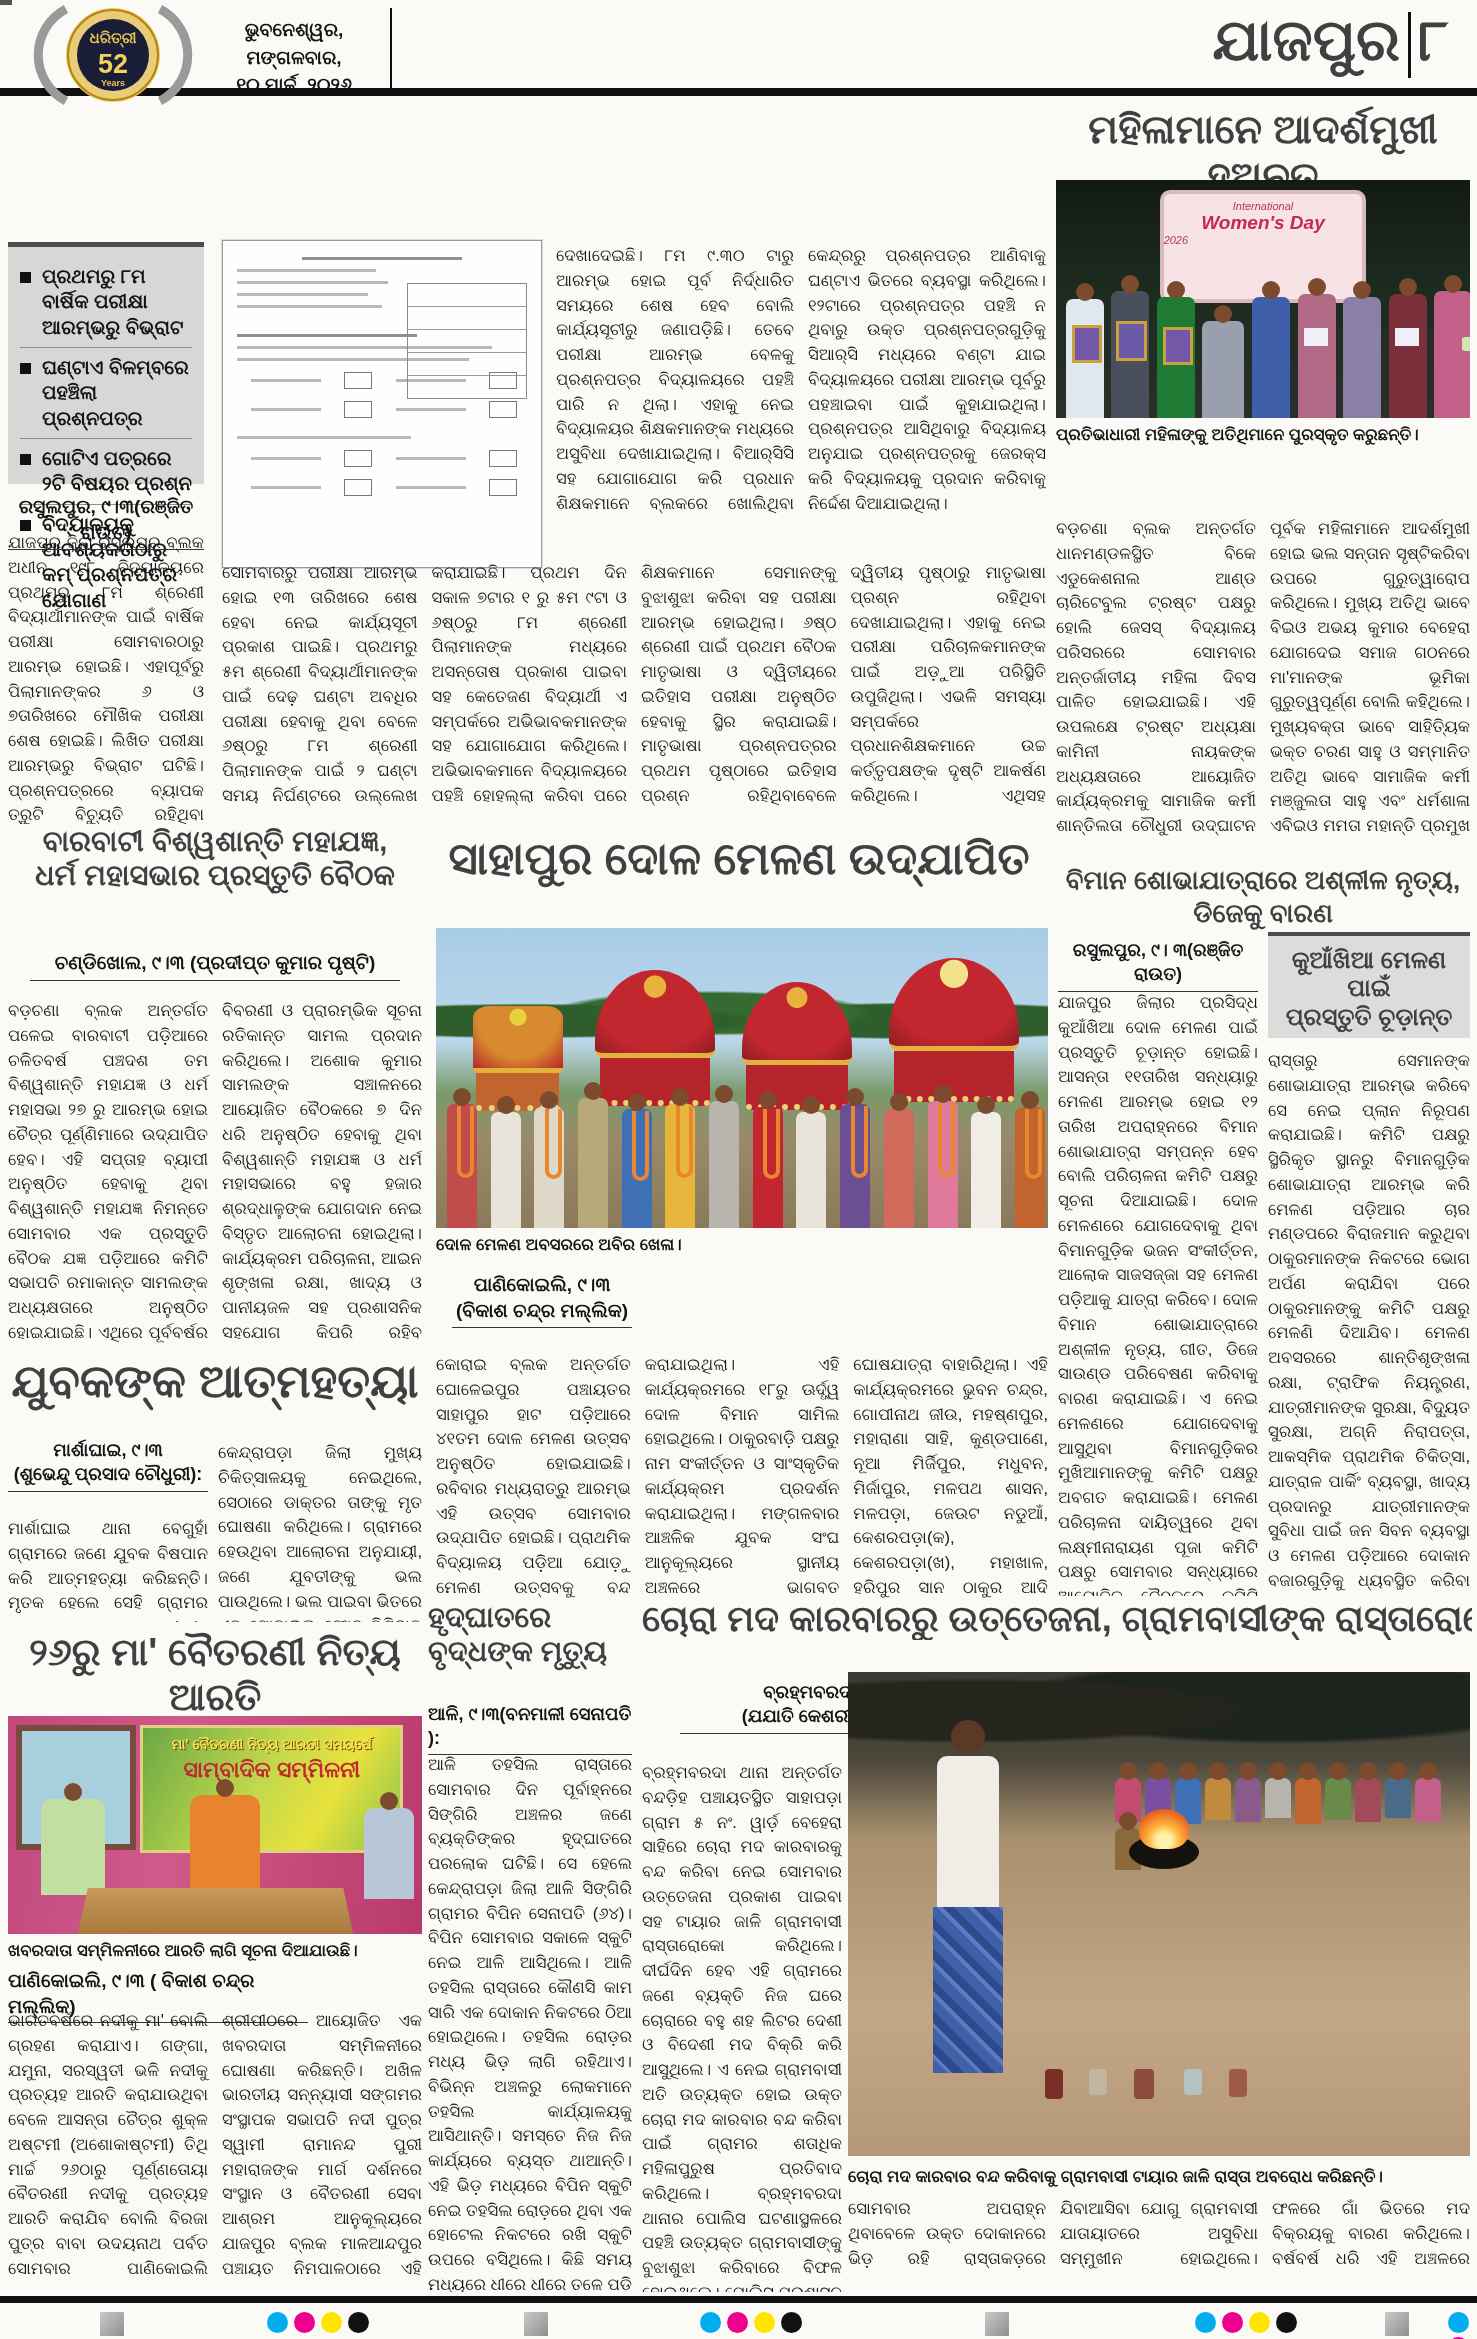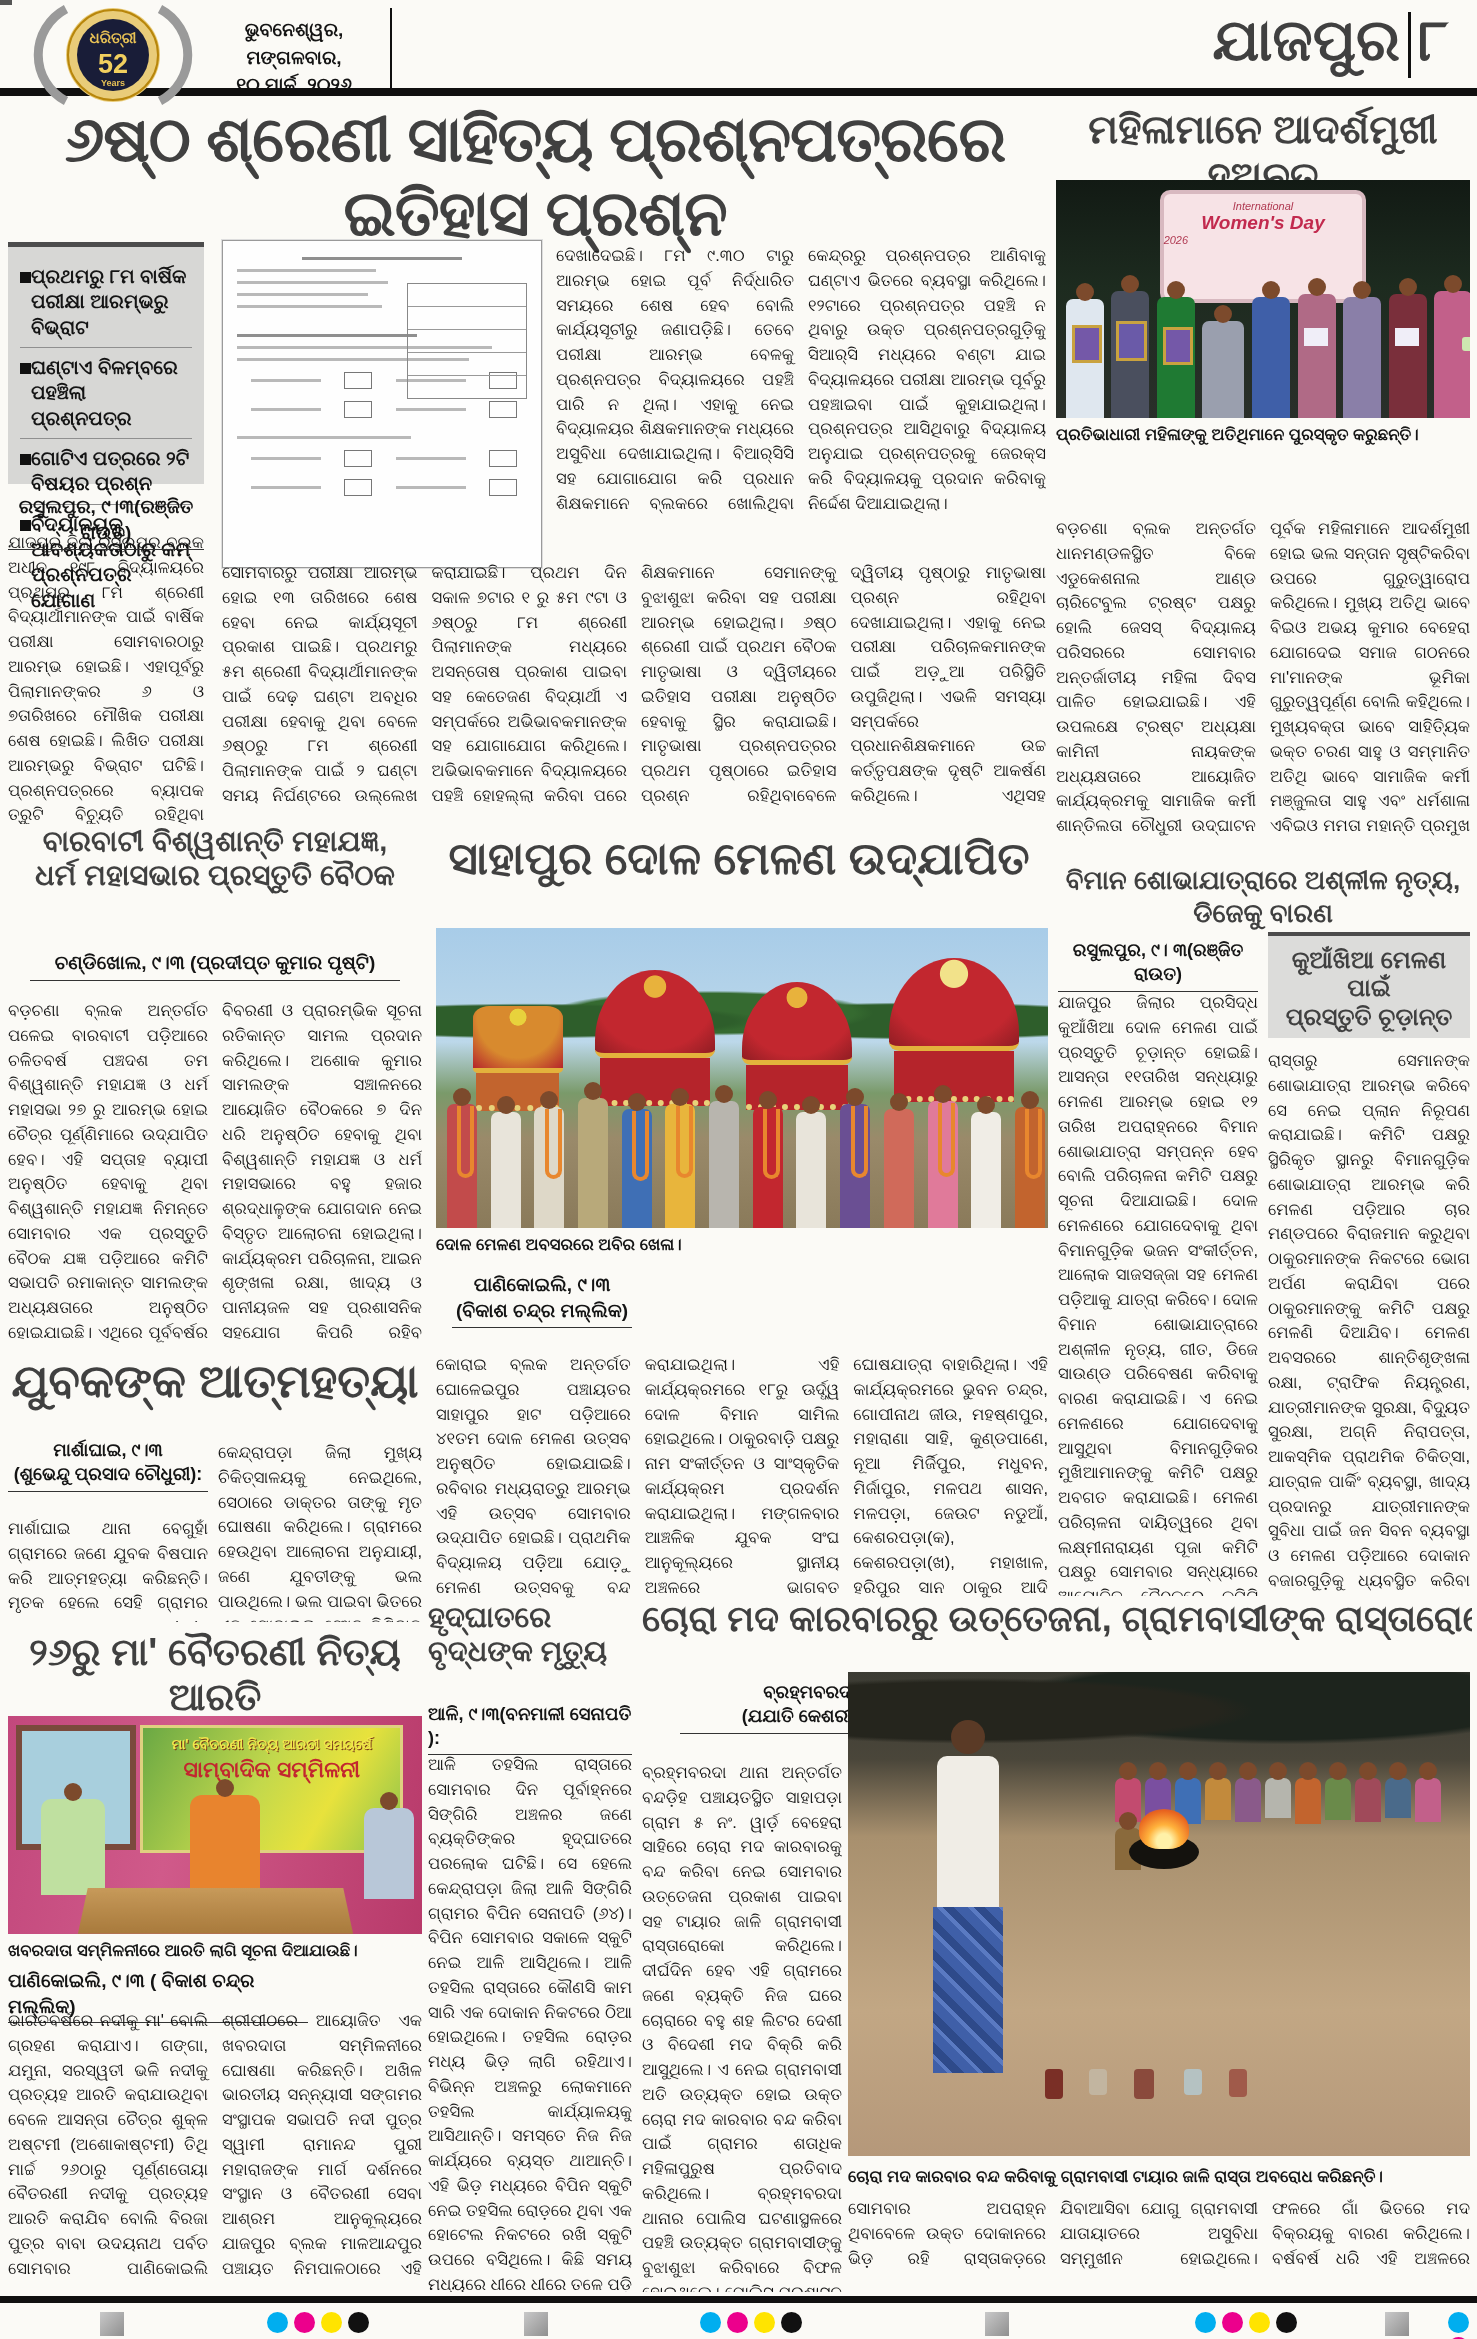--- a/index.html
+++ b/index.html
@@ -14,21 +14,21 @@
   .cols2{column-count:2;column-gap:14px;}
   .cols3{column-count:3;column-gap:14px;}
   .cols4{column-count:4;column-gap:14px;}
   .caption{font-size:16.5px;font-weight:700;line-height:1.3;}
   .rule{background:#101010;}
   .photo{overflow:hidden;background:#888;}
   
   #logo-badge{width:170px;height:104px;}
   
   #bullet-box{background:#d7d7d5;border-top:5px solid #4c4c4c;padding:10px 12px 6px 12px;box-sizing:border-box;}
-  .bullet-item{font-size:19.5px;font-weight:700;line-height:1.3;padding:7px 0;border-bottom:1px solid #8f8f8f;display:flex;gap:0;}
+  .bullet-item{font-size:19.5px;font-weight:700;line-height:1.3;padding:7px 0;border-bottom:1px solid #8f8f8f;display:flex;gap:11px;}
   .bullet-item:last-child{border-bottom:none;}
   .bullet-sq{flex:0 0 auto;width:11px;height:11px;background:#111;margin-top:8px;}
   
   #qpaper{background:#fefefe;border:1px solid #9a9a9a;box-shadow:0 0 0 1px #ddd;padding:14px;box-sizing:border-box;}
   .qln{height:3px;background:#b9b9b9;margin:9px 0;}
   .qln.dark{background:#8f8f8f;}
   .qbox{display:inline-block;width:26px;height:15px;border:1.5px solid #777;margin:0 10px;}
   .qrow{display:flex;justify-content:space-between;align-items:center;margin:8px 0 0 14px;}
   .qtable{position:absolute;right:14px;top:42px;width:118px;border:1px solid #888;}
   .qtable div{height:22px;border-bottom:1px solid #999;}
@@ -74,21 +74,20 @@
     <div>୧୦ ମାର୍ଚ୍ଚ, ୨୦୨୬</div>
   </div>
   <div class="abs rule" style="left:390px;top:8px;width:2px;height:80px;"></div>
 
   <div class="abs hl" style="left:1160px;top:6px;width:240px;font-size:58px;text-align:right;">ଯାଜପୁର</div>
   <div class="abs rule" style="left:1408px;top:12px;width:2.5px;height:66px;"></div>
   <div class="abs hl" style="left:1418px;top:6px;width:52px;font-size:58px;">୮</div>
 
   <div class="abs rule" style="left:0;top:88px;width:1477px;height:8px;"></div>
 
-  <div class="abs hl center" style="left:25px;top:102px;width:1020px;font-size:63px;letter-spacing:-1px;">୬ଷ୍ଠ ଶ୍ରେଣୀ ସାହିତ୍ୟ ପ୍ରଶ୍ନପତ୍ରରେ ଇତିହାସ ପ୍ରଶ୍ନ</div>
 
   <div id="bullet-box" class="abs" style="left:8px;top:242px;width:196px;height:242px;">
     <div class="bullet-item">
         <span class="bullet-sq"></span>
         <span>ପ୍ରଥମରୁ ୮ମ ବାର୍ଷିକ ପରୀକ୍ଷା ଆରମ୍ଭରୁ ବିଭ୍ରାଟ</span>
       </div>
     <div class="bullet-item">
         <span class="bullet-sq"></span>
         <span>ଘଣ୍ଟାଏ ବିଳମ୍ବରେ ପହଞ୍ଚିଲା ପ୍ରଶ୍ନପତ୍ର</span>
       </div>

